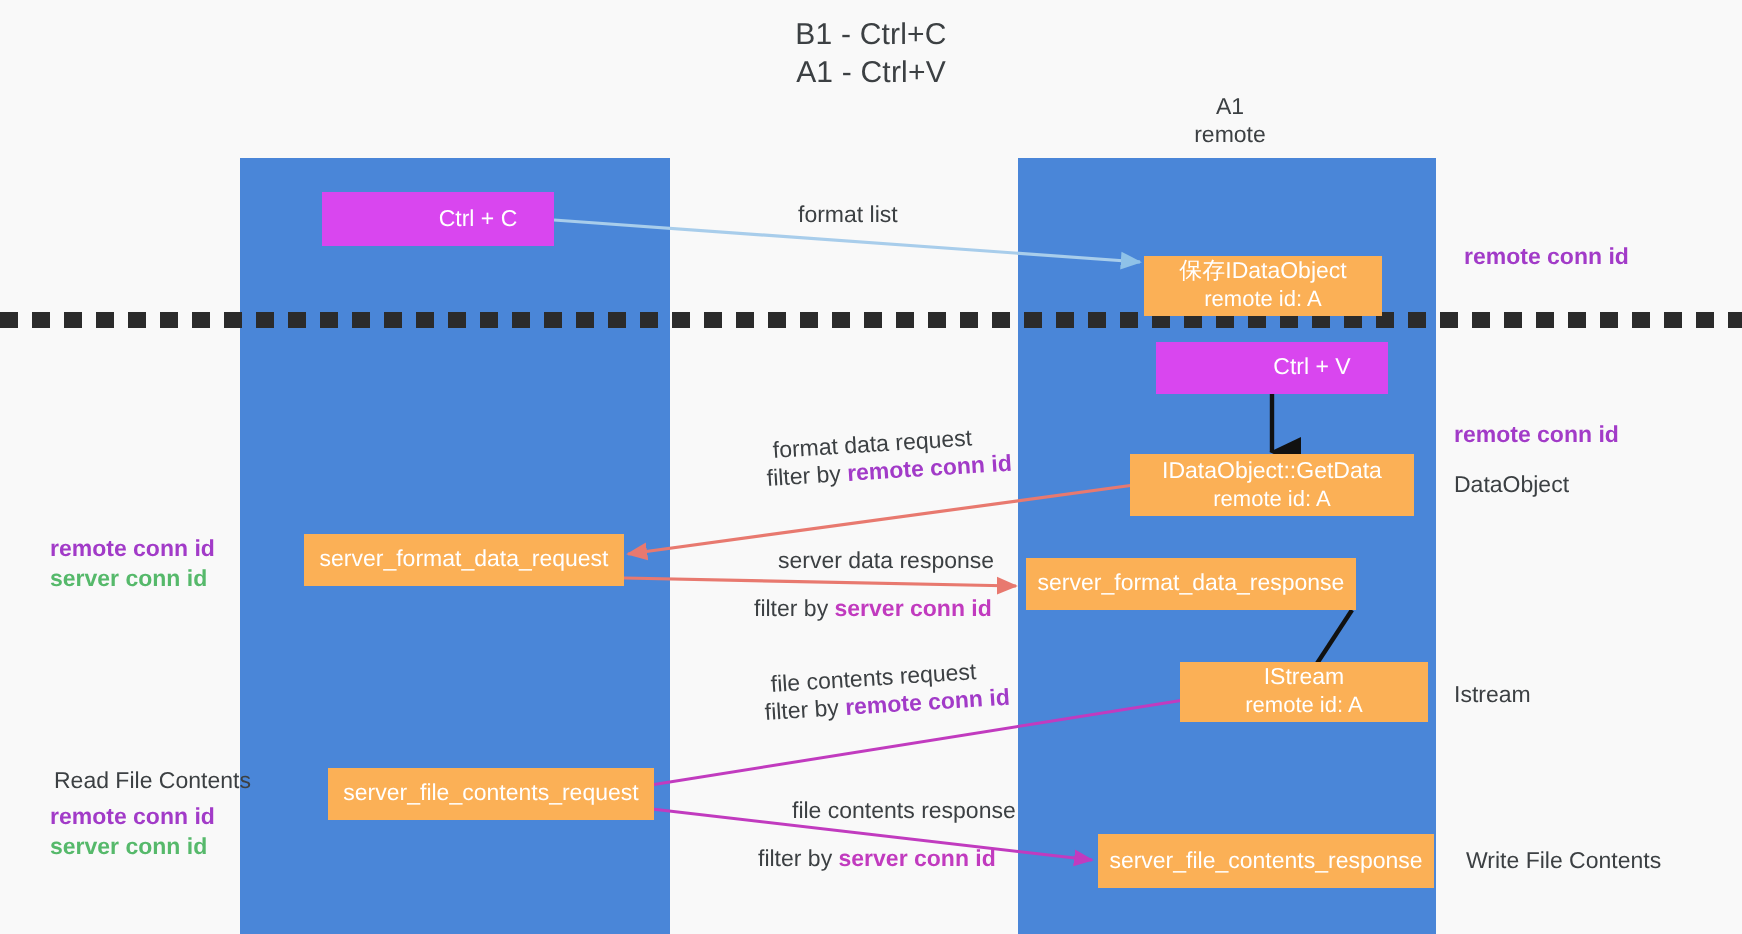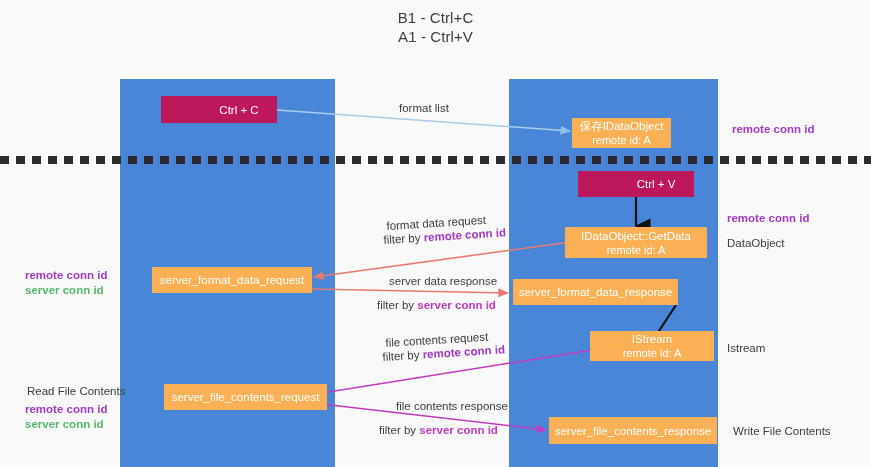--- a/index.html
+++ b/index.html
@@ -72,21 +72,21 @@
     display: flex;
     flex-direction: column;
     align-items: center;
     justify-content: center;
     color: #ffffff;
     font-size: 11.5px;
     line-height: 14px;
     text-align: center;
     padding: 2px 4px;
   }
-  .node.green { background: #be185d; padding-left: 44px; }
+  .node.green { background: #d946ef; padding-left: 44px; }
   .node.orange { background: #fbb056; }
   .node .sub { display: block; font-size: 11px; }
 
   
   .annot {
     position: absolute;
     font-size: 11.5px;
     line-height: 15px;
     color: #3c4043;
     white-space: nowrap;
@@ -120,20 +120,24 @@
 <div id="stage">
 
   <div class="title">
     <span>B1 - Ctrl+C</span><br>
     <span>A1 - Ctrl+V</span>
   </div>
 
   <div class="lane" id="lane-b1"></div>
   <div class="lane" id="lane-a1"></div>
 
+  <div class="col-header" style="left:535px; top:48px;">
+    <span>A1</span>
+    <span class="l2">remote</span>
+  </div>
 
   <svg class="overlay" viewBox="0 0 871 467">
     <defs>
       <marker id="ah-blue" markerWidth="7" markerHeight="7" refX="6" refY="3.2" orient="auto">
         <path d="M0,0.4 L6.6,3.2 L0,6" fill="#8fc2e8"></path>
       </marker>
       <marker id="ah-red" markerWidth="7" markerHeight="7" refX="6" refY="3.2" orient="auto">
         <path d="M0,0.4 L6.6,3.2 L0,6" fill="#e8796f"></path>
       </marker>
       <marker id="ah-magenta" markerWidth="7" markerHeight="7" refX="6" refY="3.2" orient="auto">
@@ -158,21 +162,21 @@
 
     <path d="M313,403 L546,430" stroke="#c13bbf" stroke-width="1.5" fill="none" marker-end="url(#ah-magenta)"></path>
   </svg>
 
   <div class="divider"></div>
 
   <div class="node green" style="left:161px; top:96px; width:116px; height:27px;">
     <span>Ctrl + C</span>
   </div>
 
-  <div class="node orange" style="left:572px; top:118px; width:99px; height:30px;">
+  <div class="node orange" style="left:572px; top:128px; width:119px; height:30px;">
     <span>保存IDataObject</span>
     <span class="sub">remote id: A</span>
   </div>
 
   <div class="node green" style="left:578px; top:171px; width:116px; height:26px;">
     <span>Ctrl + V</span>
   </div>
 
   <div class="node orange" style="left:565px; top:227px; width:142px; height:31px;">
     <span>IDataObject::GetData</span>

